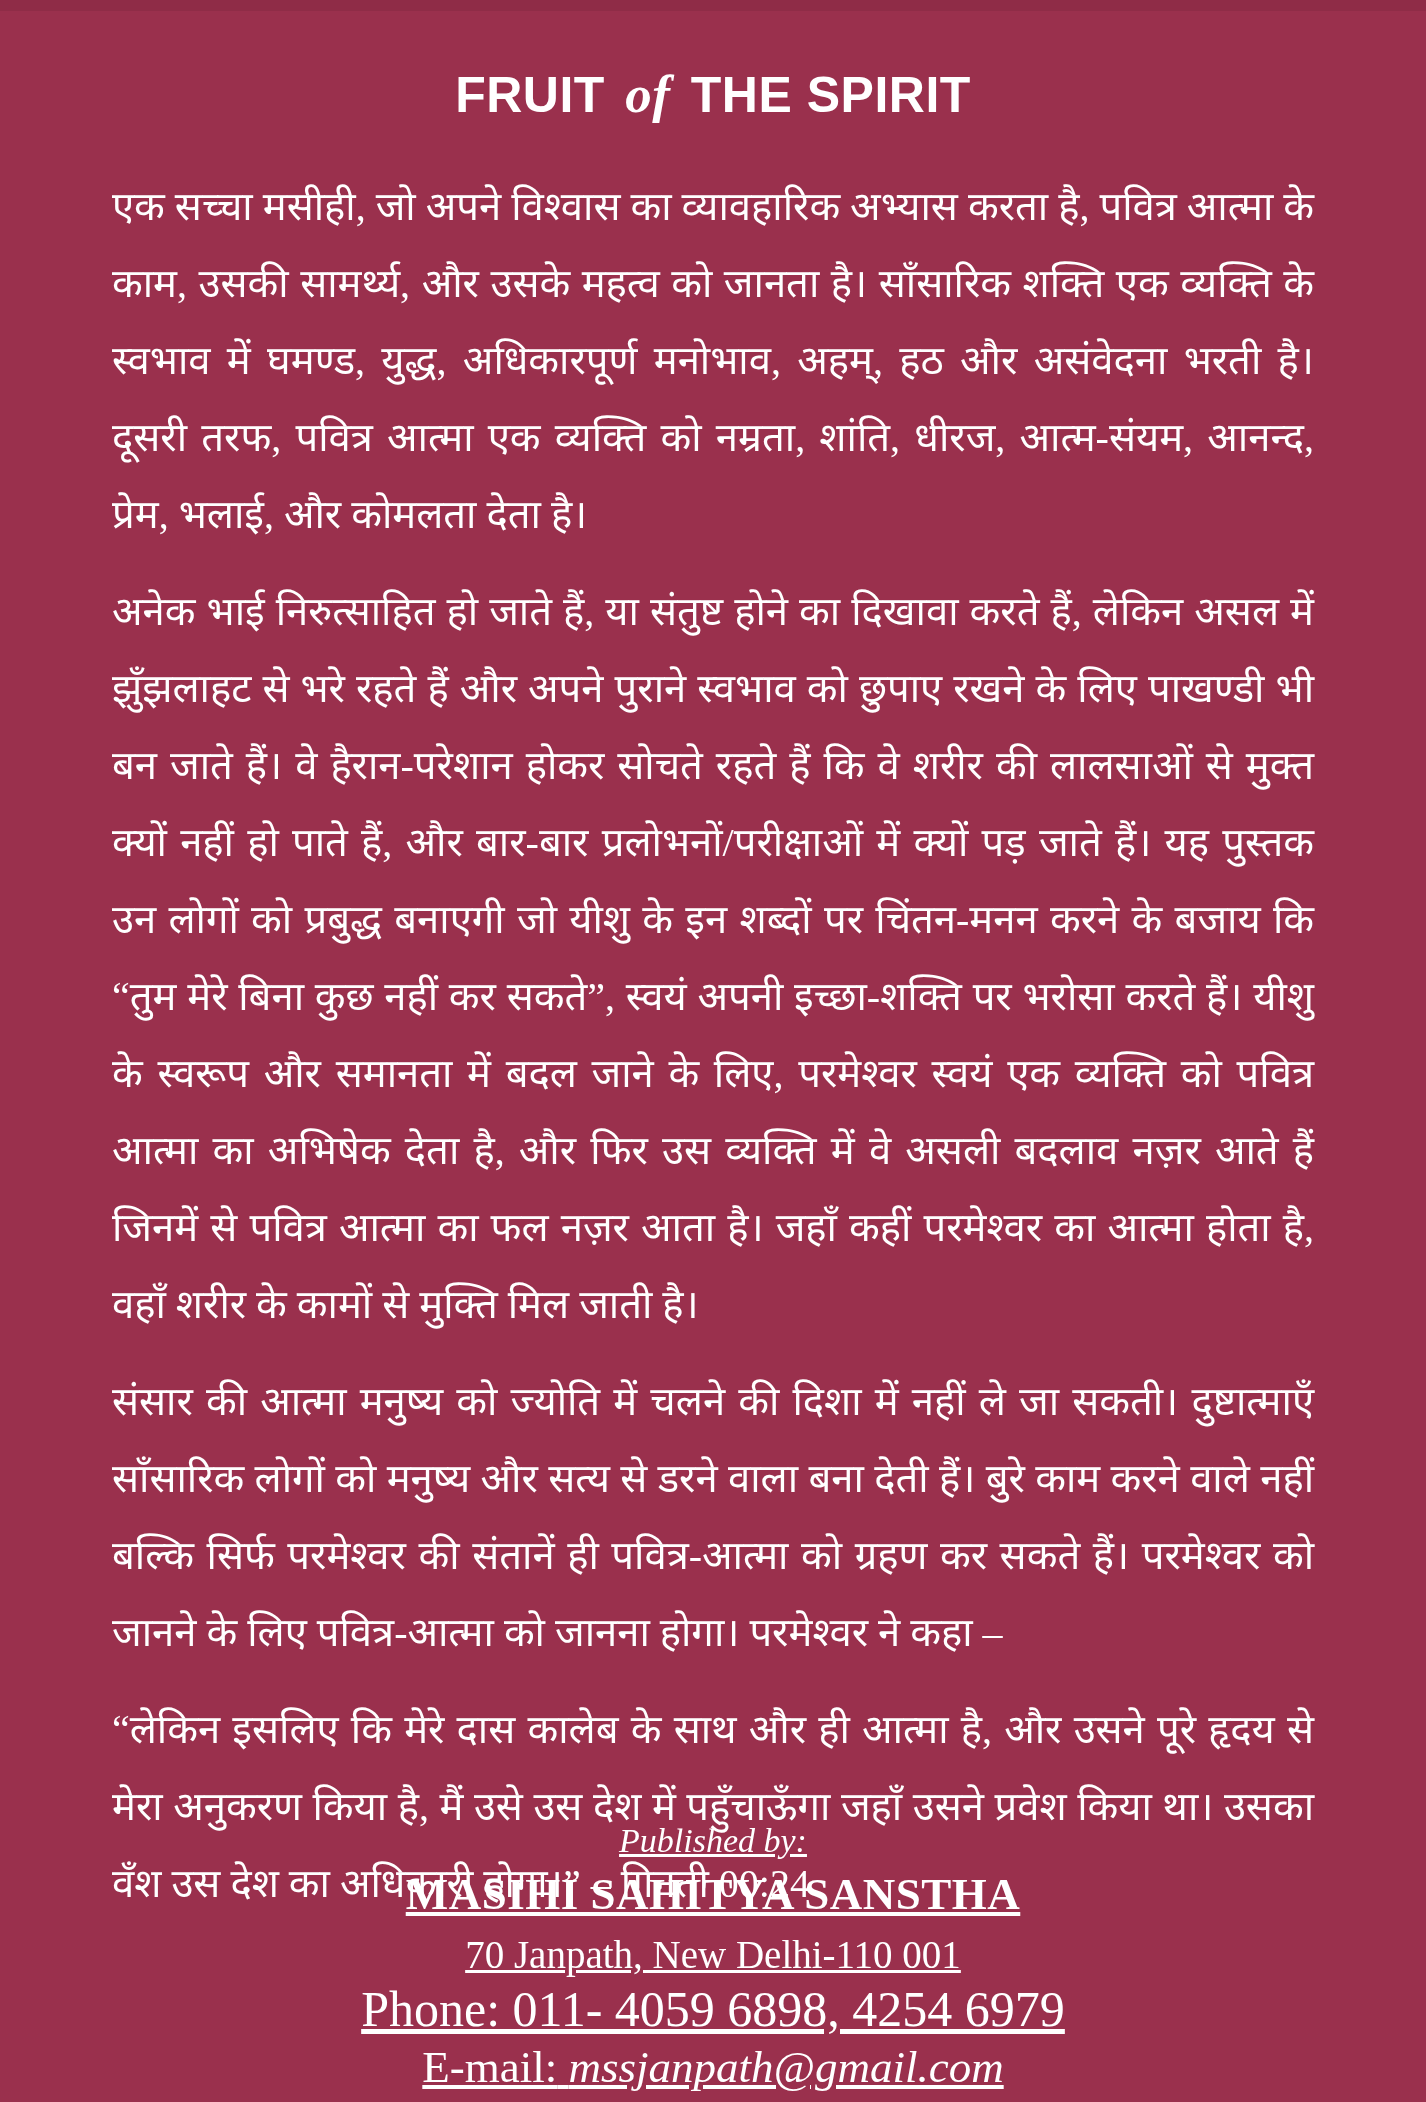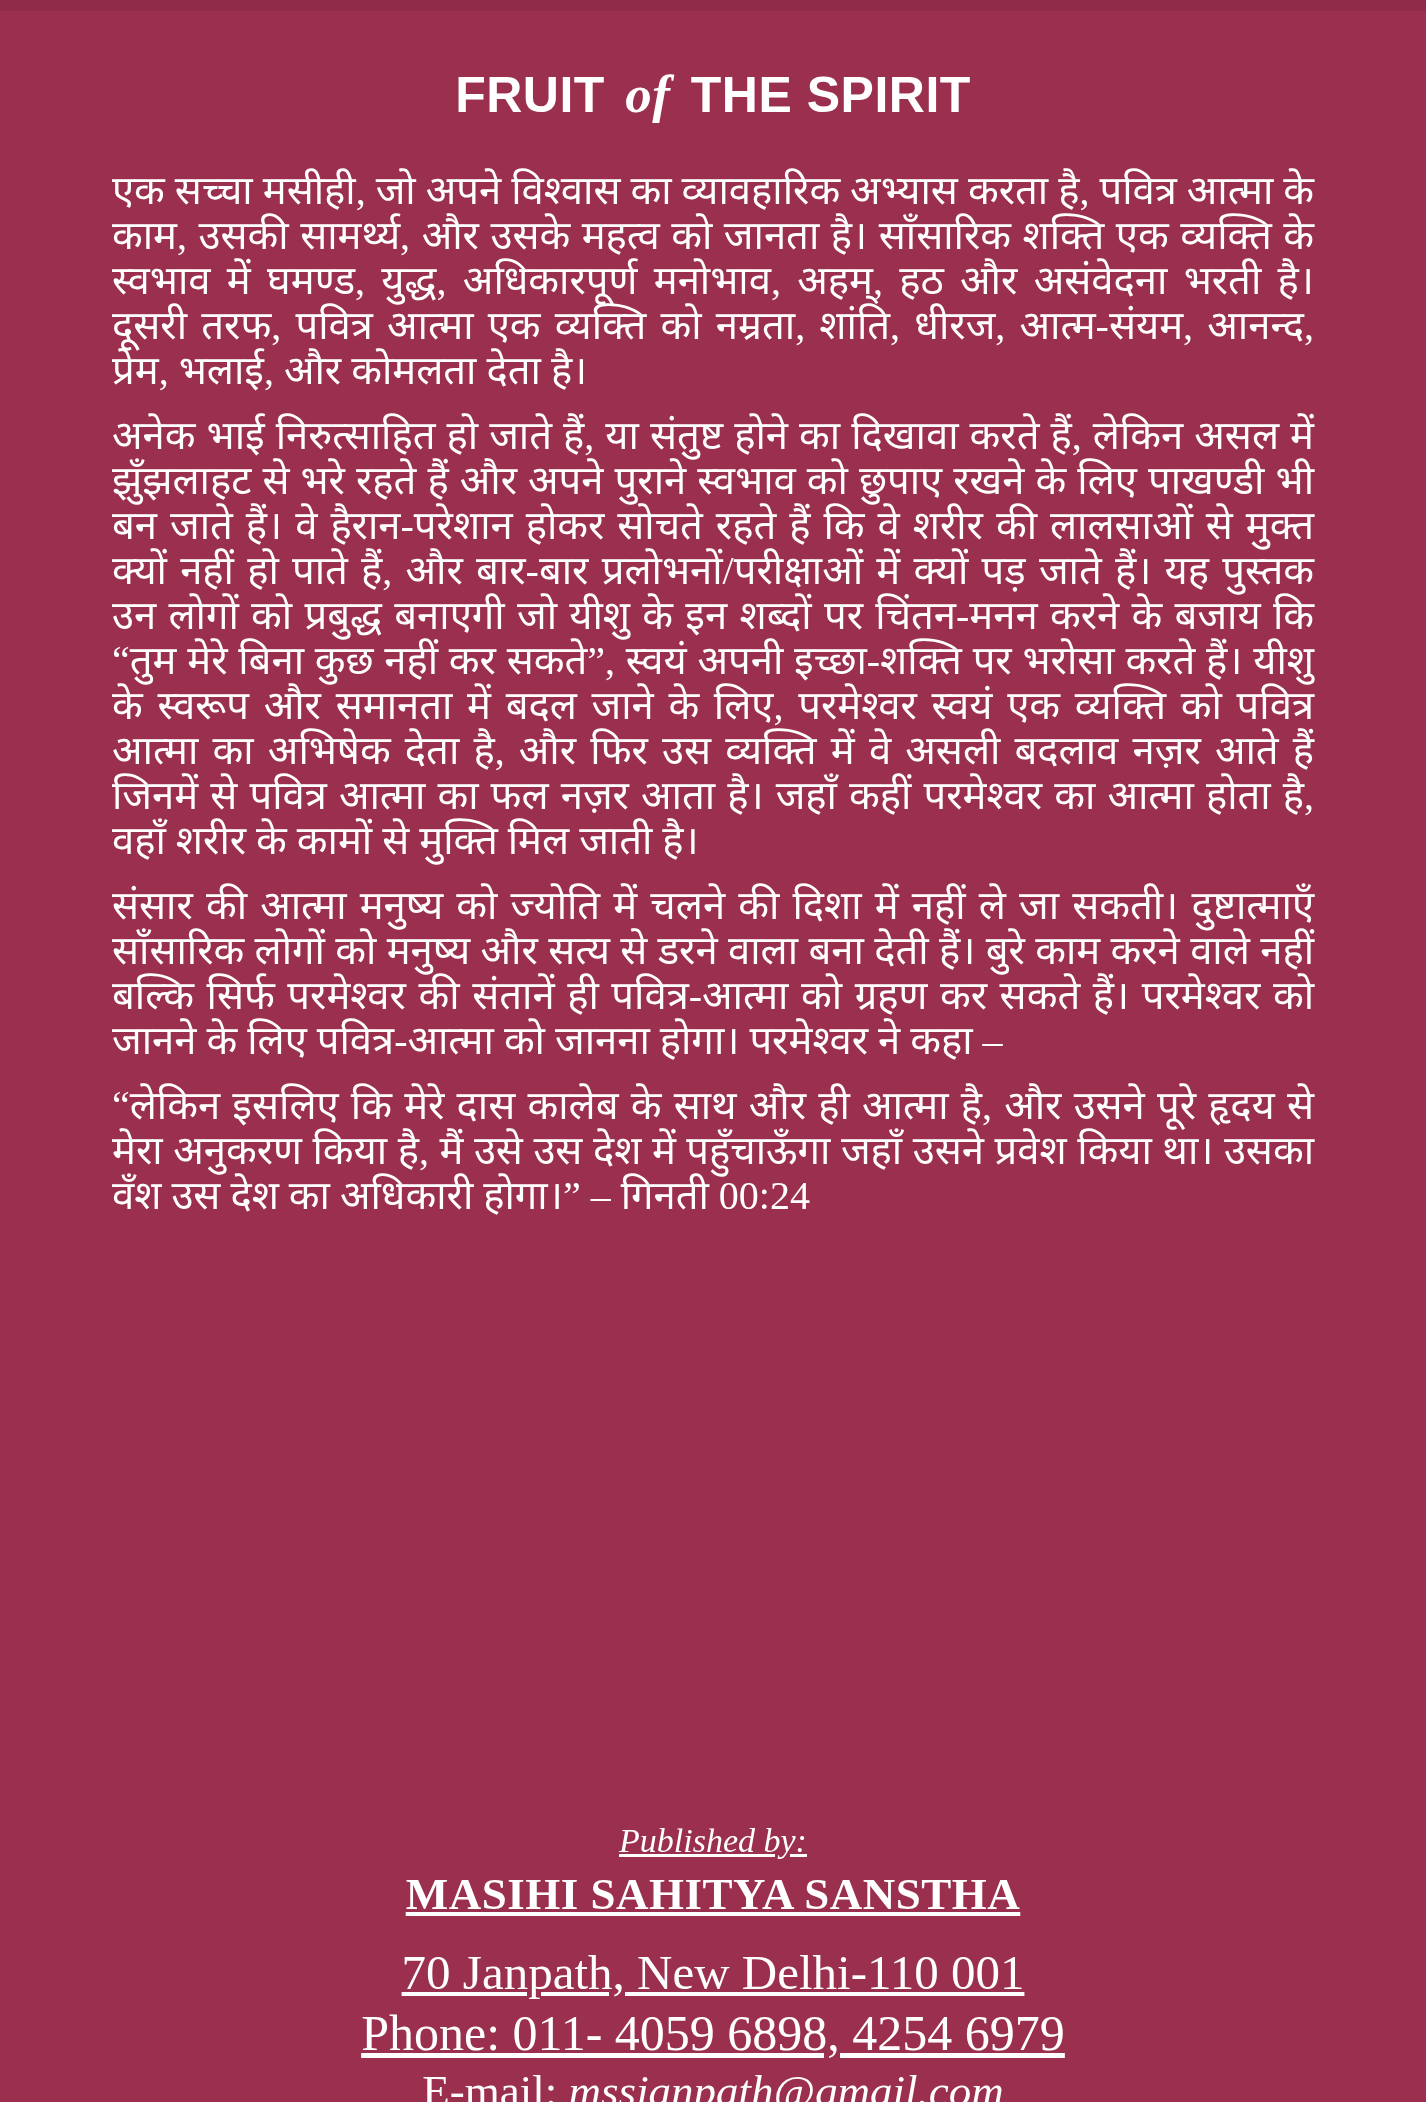--- a/index.html
+++ b/index.html
@@ -35,21 +35,21 @@
     font-family: "Liberation Serif", serif;
     font-style: italic;
     font-weight: bold;
     font-size: 53px;
     margin: 0 6px;
   }
   .content {
     margin: 44px 112px 0 112px;
     font-family: "Liberation Serif", serif;
     font-size: 40px;
-    line-height: 45px;
+    line-height: 77px;
     text-align: justify;
     text-align-last: left;
   }
   .para {
     margin: 0;
   }
   .para + .para {
     margin-top: 20px;
   }
   .publisher {
@@ -66,22 +66,22 @@
     font-size: 34px;
     font-style: italic;
   }
   .pub-name {
     font-size: 45px;
     font-weight: bold;
     letter-spacing: 0.5px;
     margin-top: 8px;
   }
   .pub-address {
-    font-size: 49px;
-    margin-top: 24px;
+    font-size: 39px;
+    margin-top: 12px;
   }
   .pub-phone {
     font-size: 50px;
     margin-top: 3px;
   }
   .pub-email {
     font-size: 45px;
     margin-top: 3px;
   }
   .email-italic {

